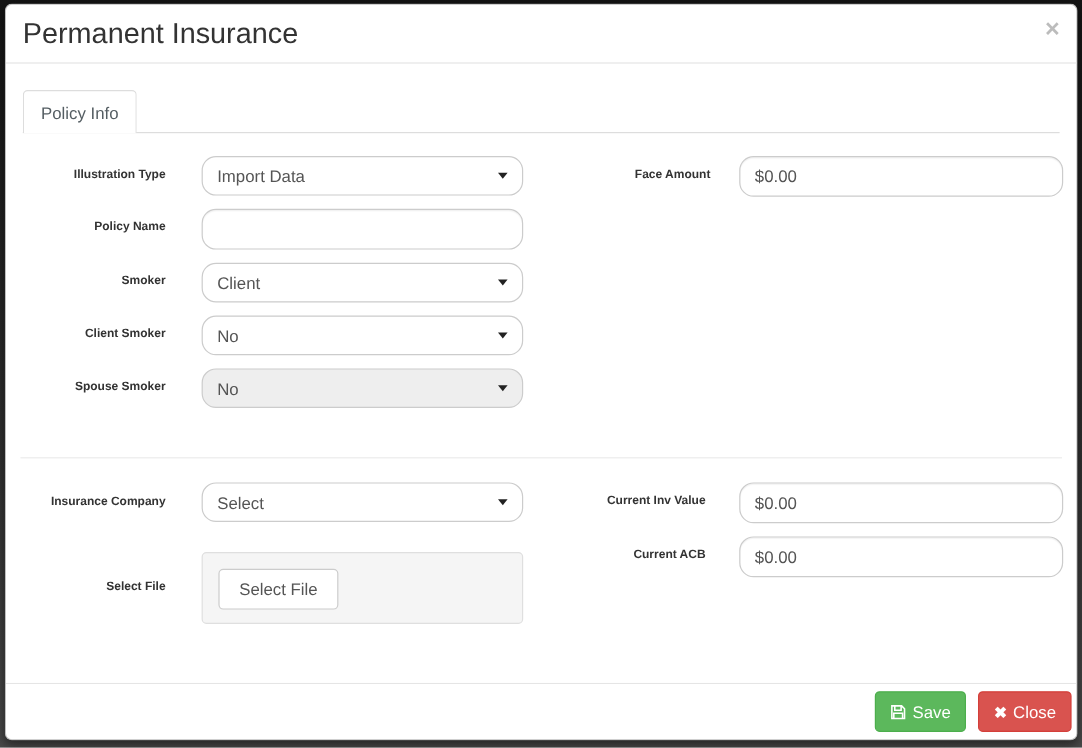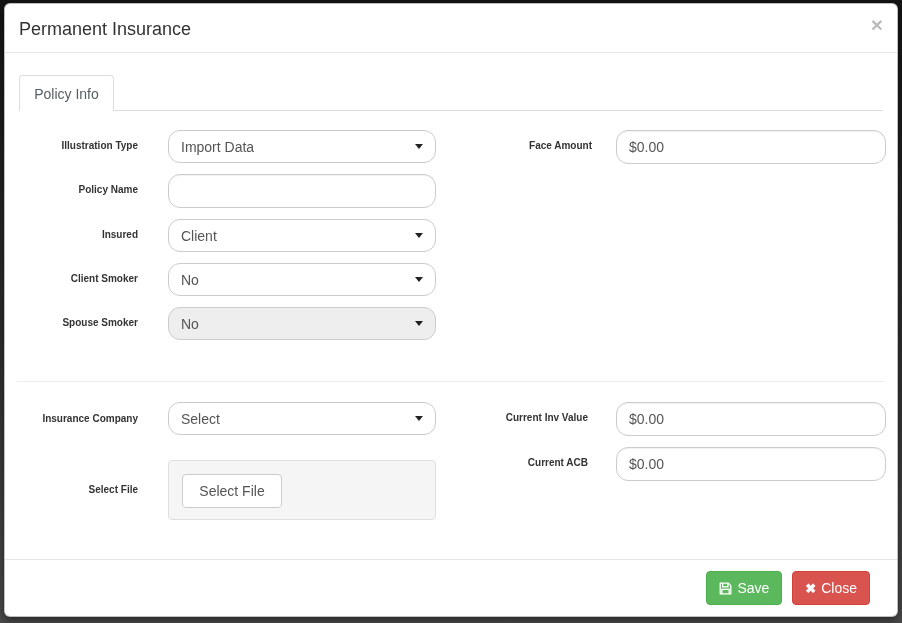--- a/index.html
+++ b/index.html
@@ -19,21 +19,21 @@
     box-shadow: 0 3px 9px rgba(0,0,0,0.5);
   }
 
   
   .modal-header {
     position: absolute; left: 0; top: 0; right: 0; height: 49px;
     border-bottom: 1px solid #e5e5e5;
   }
   .modal-title {
     position: absolute; left: 14px; top: 13px;
-    font-size: 18px; color: #333333; font-weight: 400; line-height: 24px;
+    font-size: 24px; color: #333333; font-weight: 400; line-height: 24px;
   }
   .dismiss-x {
     position: absolute; right: 14px; top: 10px;
     font-size: 21px; font-weight: 700; color: #bcbcbc;
     line-height: 21px; cursor: pointer; user-select: none;
   }
 
   
   .nav-line {
     position: absolute; left: 14px; right: 14px; top: 106px;
@@ -85,24 +85,24 @@
   }
   .file-btn {
     position: absolute; left: 13px; top: 13px; width: 100px; height: 34px;
     background: #ffffff; border: 1px solid #cccccc; border-radius: 4px;
     display: flex; align-items: center; justify-content: center;
     font-size: 14px; color: #555555; cursor: pointer;
   }
 
   
   .modal-footer {
-    position: absolute; left: 0; right: 0; bottom: 0; height: 57px;
+    position: absolute; left: 0; right: 0; bottom: 0; height: 47px;
     border-top: 1px solid #e5e5e5;
     display: flex; align-items: center; justify-content: flex-end;
-    padding-right: 27px; gap: 10px;
+    padding-right: 4px; gap: 10px;
     border-radius: 0 0 6px 6px;
   }
   .btn {
     height: 34px; border-radius: 4px; border: 1px solid transparent;
     font-size: 14px; color: #ffffff; font-family: "Liberation Sans", sans-serif;
     display: inline-flex; align-items: center; justify-content: center;
     padding: 0 12px; cursor: pointer; gap: 5px;
   }
   .btn-save { background: #5cb85c; border-color: #4cae4c; }
   .btn-close { background: #d9534f; border-color: #d43f3a; }
@@ -127,21 +127,21 @@
 
     <div class="flabel" style="left:0;top:126px;width:133px;height:33px;">Illustration Type</div>
     <div class="control select-box" style="left:163px;top:126px;width:268px;">
       <span class="sel-text">Import Data</span>
       <span class="caret"></span>
     </div>
 
     <div class="flabel" style="left:0;top:170px;width:133px;height:33px;">Policy Name</div>
     <input class="control" style="left: 163px; top: 170px; width: 268px;" type="text" value="">
 
-    <div class="flabel" style="left:0;top:215px;width:133px;height:33px;">Insured</div>
+    <div class="flabel" style="left:0;top:215px;width:133px;height:33px;">Smoker</div>
     <div class="control select-box" style="left:163px;top:215px;width:268px;">
       <span class="sel-text">Client</span>
       <span class="caret"></span>
     </div>
 
     <div class="flabel" style="left:0;top:259px;width:133px;height:33px;">Client Smoker</div>
     <div class="control select-box" style="left:163px;top:259px;width:268px;">
       <span class="sel-text">No</span>
       <span class="caret"></span>
     </div>

